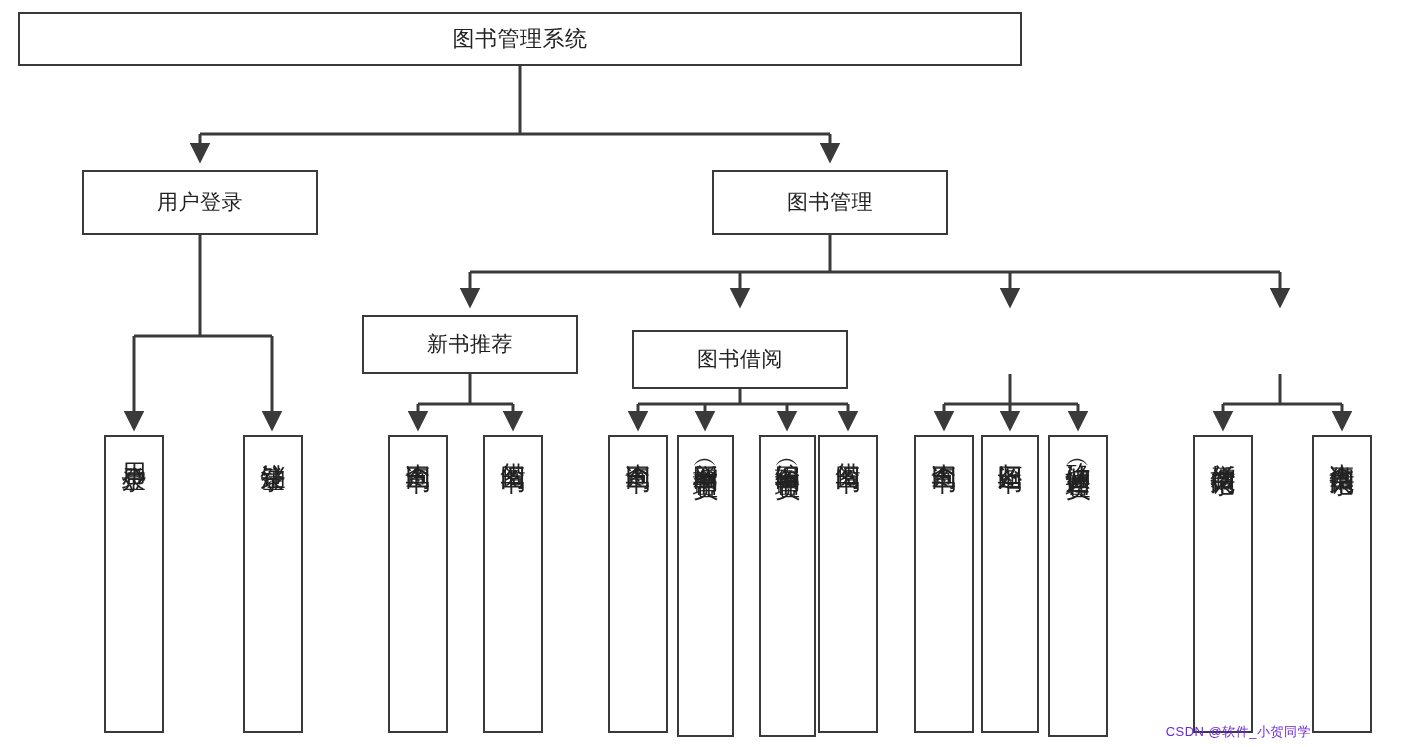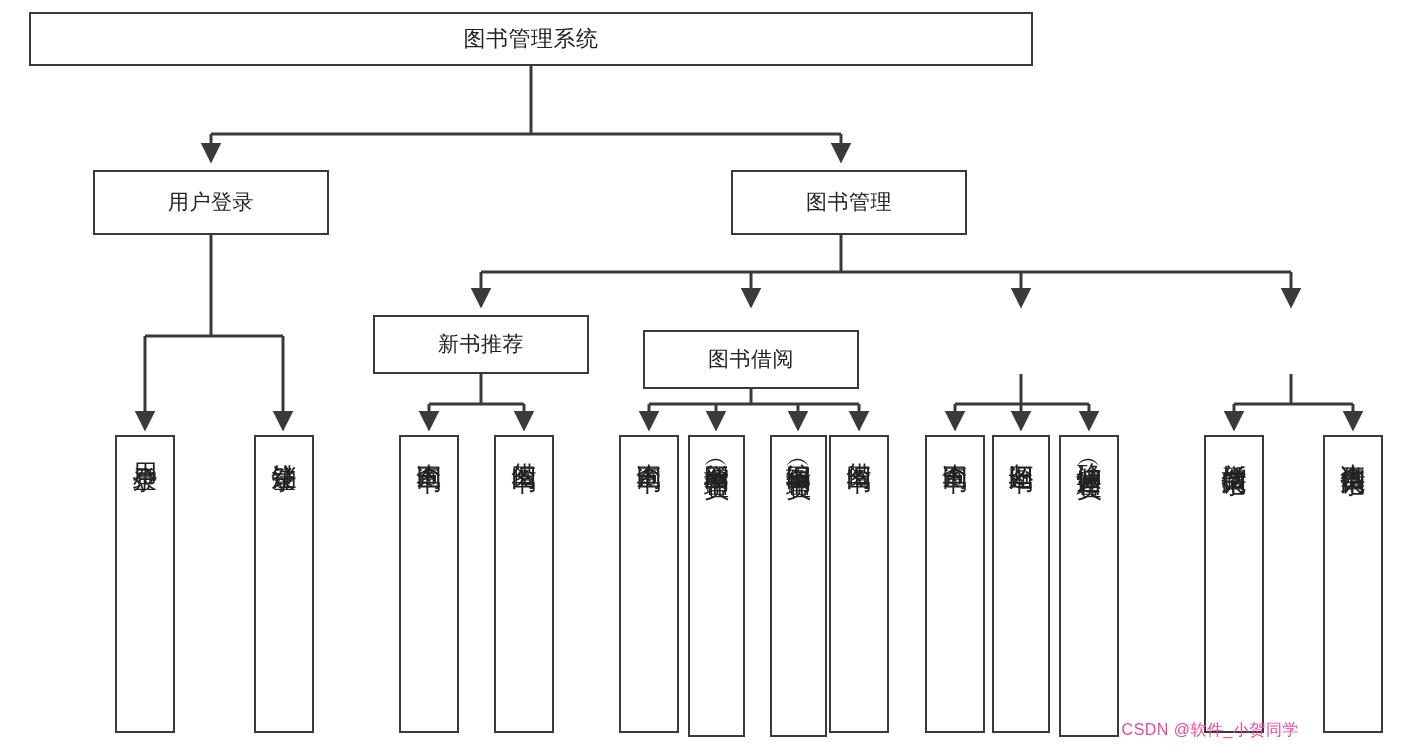--- a/index.html
+++ b/index.html
@@ -5,21 +5,21 @@
 <style>
   html,body{margin:0;padding:0;}
   body{
     width:1405px;height:747px;
     background:#ffffff;
     font-family:"Liberation Sans","DejaVu Sans",sans-serif;
     overflow:hidden;
     position:relative;
   }
   #diagram{
-    position:absolute;left:11px;top:0;width:1296px;height:747px;
+    position:absolute;left:0;top:0;width:1296px;height:747px;padding-left:23px;
   }
   .svg-layer{position:absolute;left:0;top:0;width:1405px;height:747px;}
   .node{
     position:absolute;
     box-sizing:border-box;
     background:#ffffff;
     border:2px solid #3a3a3a;
     display:flex;
     align-items:center;
     justify-content:center;
@@ -49,22 +49,22 @@
     font-size:25px;
     line-height:1.08;
     letter-spacing:2px;
     white-space:nowrap;
     margin:0 auto;
   }
   .watermark{
     position:absolute;
     right:8px;
     bottom:6px;
-    font-size:16px;
-    color:#ec4899;
+    font-size:13px;
+    color:#6d28d9;
     z-index:5;
     white-space:nowrap;
     letter-spacing:0.5px;
   }
 </style>
 </head>
 <body>
 
 <div id="diagram">
 
@@ -120,21 +120,21 @@
   </svg>
 
   <div class="node h-node" id="node-root" style="left:18px;top:12px;width:1004px;height:54px;">
     <span class="lbl">图书管理系统</span>
   </div>
 
   <div class="node h-node" style="left:82px;top:170px;width:236px;height:65px;">
     <span class="lbl">用户登录</span>
   </div>
 
-  <div class="node h-node" style="left:712px;top:170px;width:236px;height:65px;margin-left:8px;">
+  <div class="node h-node" style="left:712px;top:170px;width:236px;height:65px;">
     <span class="lbl">图书管理</span>
   </div>
 
   <div class="node h-node" style="left:362px;top:315px;width:216px;height:59px;">
     <span class="lbl">新书推荐</span>
   </div>
 
   <div class="node h-node" style="left:632px;top:315px;width:216px;height:59px;margin-top:15px;">
     <span class="lbl">图书借阅</span>
   </div>

